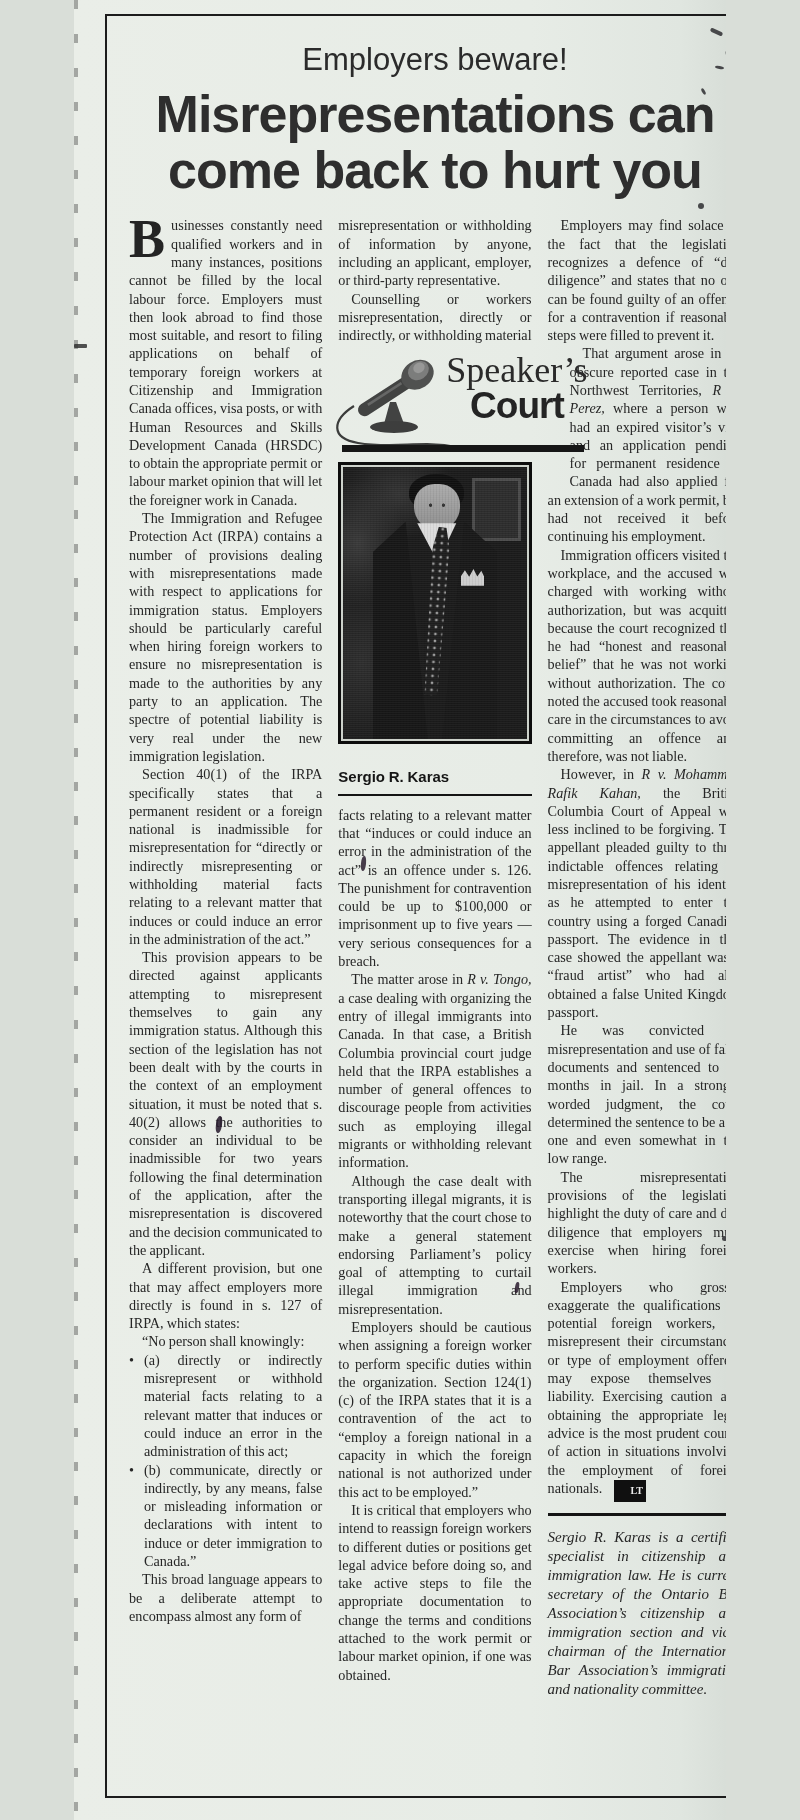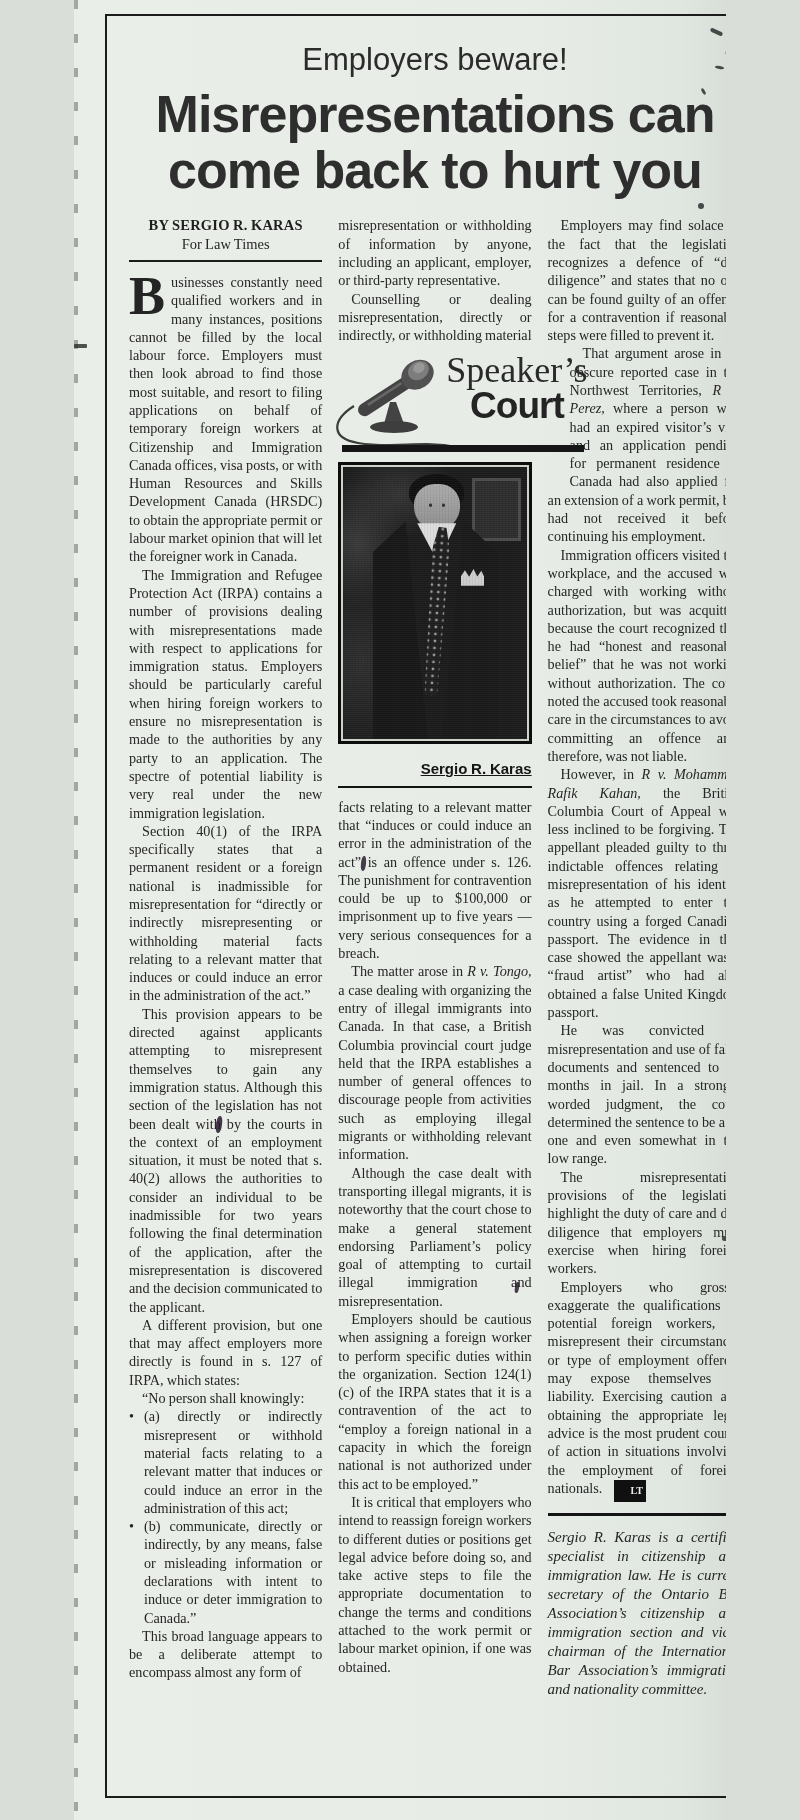--- a/index.html
+++ b/index.html
@@ -67,22 +67,22 @@
   .shirt{ position:absolute; left:37%; top:20.5%; width:28%; height:15%; background:#dcdcdc;
     clip-path:polygon(12% 0,88% 0,52% 95%);}
   .tie{ position:absolute; left:46%; top:22%; width:9.5%; height:62%;
     background:radial-gradient(circle at 2px 2px,#9c9c9c 1.2px,transparent 1.7px) 0 0/7px 7px,#1e1e1e;
     clip-path:polygon(28% 0,72% 0,100% 13%,86% 100%,14% 100%,0 13%); transform:rotate(4deg);}
   .pocket-square{ position:absolute; left:64%; top:37%; width:13%; height:6.5%; background:#cdcdcd;
     clip-path:polygon(0 50%,18% 12%,36% 50%,54% 6%,70% 48%,87% 16%,100% 52%,100% 100%,0 100%);}
   .grain{ position:absolute; inset:0; opacity:.75;
     background:repeating-linear-gradient(0deg,rgba(255,255,255,.05) 0 1px,transparent 1px 2px),
                repeating-linear-gradient(90deg,rgba(0,0,0,.07) 0 1px,transparent 1px 3px);}
-  .photo-caption{ margin-top:16px; text-align:right; font-family:"Liberation Sans",sans-serif; font-weight:bold;
-    font-size:15px; color:#151515;text-decoration:underline;}
+  .photo-caption{ margin-top:24px; text-align:left; font-family:"Liberation Sans",sans-serif; font-weight:bold;
+    font-size:15px; color:#151515;}
   .caption-rule{ height:2px; background:#141414; margin:7px 0 10px;}
 
   
   .col3-intrude{ float:left; width:22px; height:138px; }
   .lt-badge{ display:inline-block; background:#101010; color:#ececec; font-family:Liberation Serif, serif;
     font-weight:bold; font-size:10px; line-height:1; padding:6px 3px; margin-left:12px; transform:translateY(1px);}
   .bio{ border-top:3px solid #141414; margin-top:12px; padding-top:12px; font-style:italic; font-size:15px; line-height:19px;}
 
   
   .speck{ position:absolute; background:#2d2d30; border-radius:50%; opacity:.85;}
@@ -108,44 +108,40 @@
   <div class="content">
     <div class="kicker">Employers beware!</div>
     <div class="headline">
       <div>Misrepresentations can</div>
       <div>come back to hurt you</div>
     </div>
 
     <div class="columns">
 
       <div class="col">
-        <div class="byline-block">
-          <div class="byline">BY SERGIO R. KARAS</div>
-          <div class="byline-org">For Law Times</div>
-        </div>
         <p class="body-p noindent"><span class="dropcap">B</span><span>usinesses constantly need qualified workers and in many instances, positions cannot be filled by the local labour force. Employers must then look abroad to find those most suitable, and resort to filing applications on behalf of temporary foreign workers at Citizenship and Immigration Canada offices, visa posts, or with Human Resources and Skills Development Canada (HRSDC) to obtain the appropriate permit or labour market opinion that will let the foreigner work in Canada.</span></p>
         <p class="body-p">The Immigration and Refugee Protection Act (IRPA) contains a number of provisions dealing with misrepresentations made with respect to applications for immigration status. Employers should be particularly careful when hiring foreign workers to ensure no misrepresentation is made to the authorities by any party to an application. The spectre of potential liability is very real under the new immigration legislation.</p>
         <p class="body-p">Section 40(1) of the IRPA specifically states that a permanent resident or a foreign national is inadmissible for misrepresentation for “directly or indirectly misrepresenting or withholding material facts relating to a relevant matter that induces or could induce an error in the administration of the act.”</p>
         <p class="body-p">This provision appears to be directed against applicants attempting to misrepresent themselves to gain any immigration status. Although this section of the legislation has not been dealt with by the courts in the context of an employment situation, it must be noted that s. 40(2) allows the authorities to consider an individual to be inadmissible for two years following the final determination of the application, after the misrepresentation is discovered and the decision communicated to the applicant.</p>
         <p class="body-p">A different provision, but one that may affect employers more directly is found in s. 127 of IRPA, which states:</p>
         <p class="body-p">“No person shall knowingly:</p>
         <div class="bullet">
           <span class="bmark">•</span>
           <span class="btext">(a) directly or indirectly misrepresent or withhold material facts relating to a relevant matter that induces or could induce an error in the administration of this act;</span>
         </div>
         <div class="bullet">
           <span class="bmark">•</span>
           <span class="btext">(b) communicate, directly or indirectly, by any means, false or misleading information or declarations with intent to induce or deter immigration to Canada.”</span>
         </div>
         <p class="body-p">This broad language appears to be a deliberate attempt to encompass almost any form of</p>
       </div>
 
       <div class="col">
         <p class="body-p noindent">misrepresentation or withholding of information by anyone, including an applicant, employer, or third-party representative.</p>
-        <p class="body-p">Counselling or dealing misrepresentation, directly or indirectly, or withholding material</p>
+        <p class="body-p">Counselling or workers misrepresentation, directly or indirectly, or withholding material</p>
 
         <div class="speakers-corner">
           <svg class="mic-svg" viewBox="0 0 150 102">
             <g transform="rotate(-33 70 40)">
               <rect x="28" y="34" width="66" height="13" rx="6.5" fill="#2c2c2c"></rect>
               <rect x="40" y="37" width="40" height="2.5" fill="#555"></rect>
               <ellipse cx="98" cy="40" rx="17" ry="14" fill="#3c3c3c"></ellipse>
               <ellipse cx="101" cy="37" rx="11" ry="9" fill="#6e6e6e"></ellipse>
               <ellipse cx="103" cy="35" rx="6" ry="5" fill="#8d8d8d"></ellipse>
             </g>

